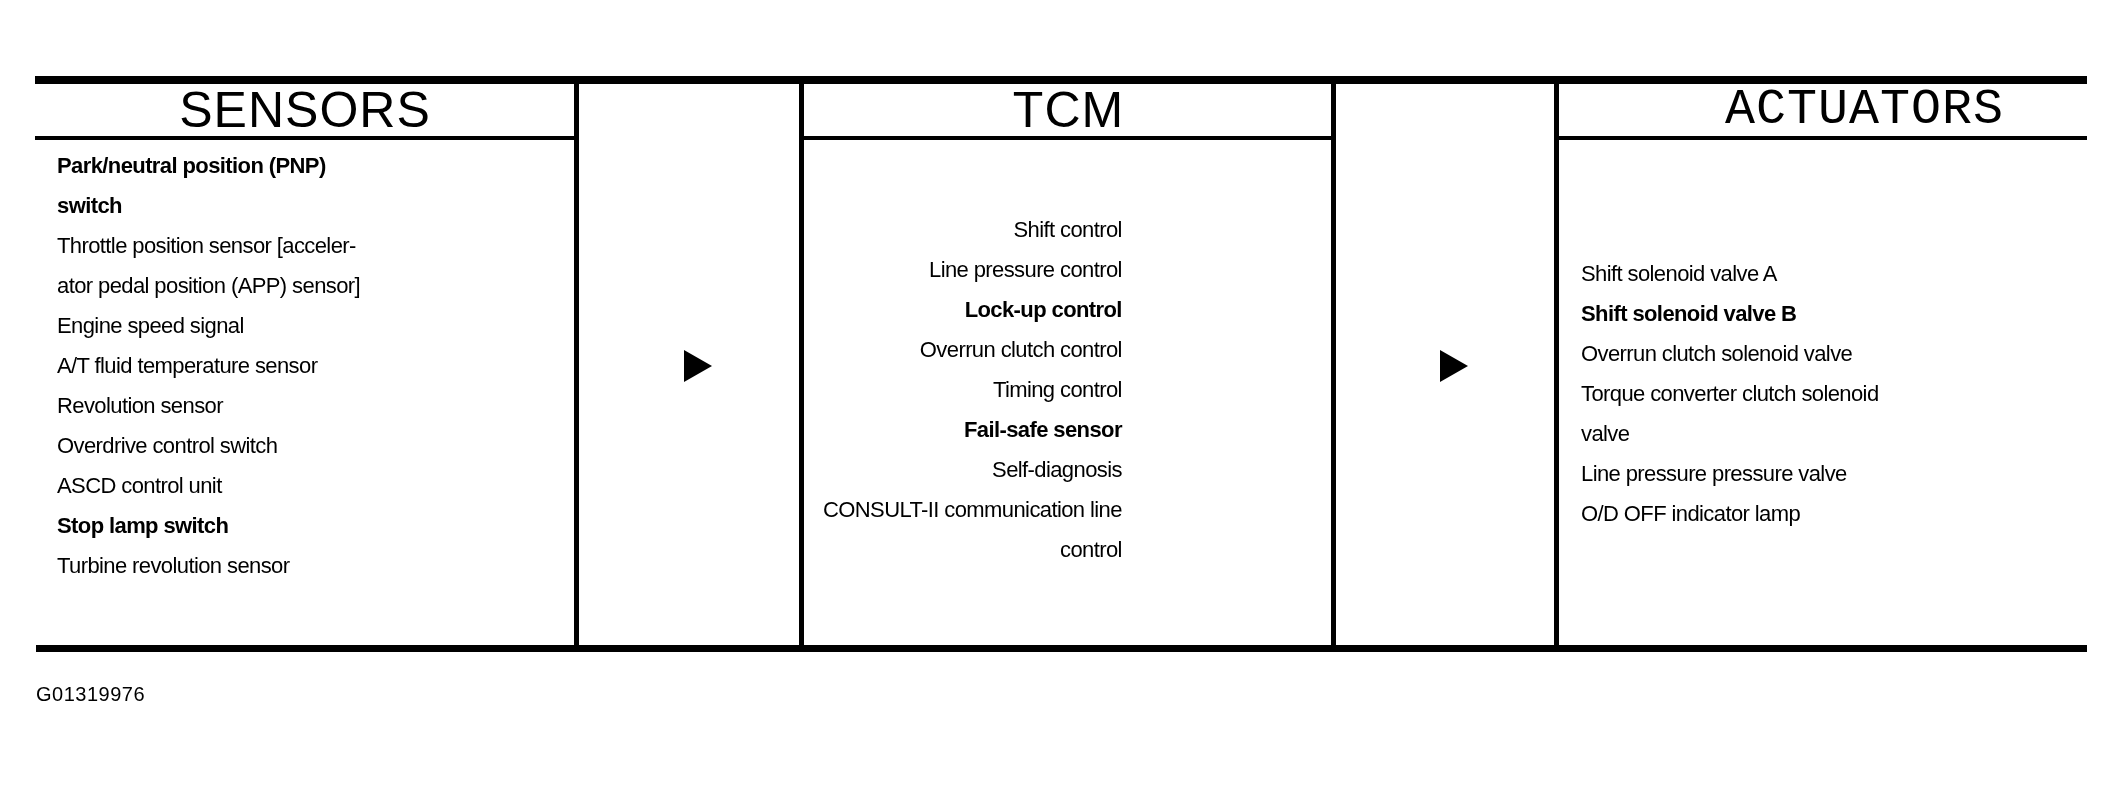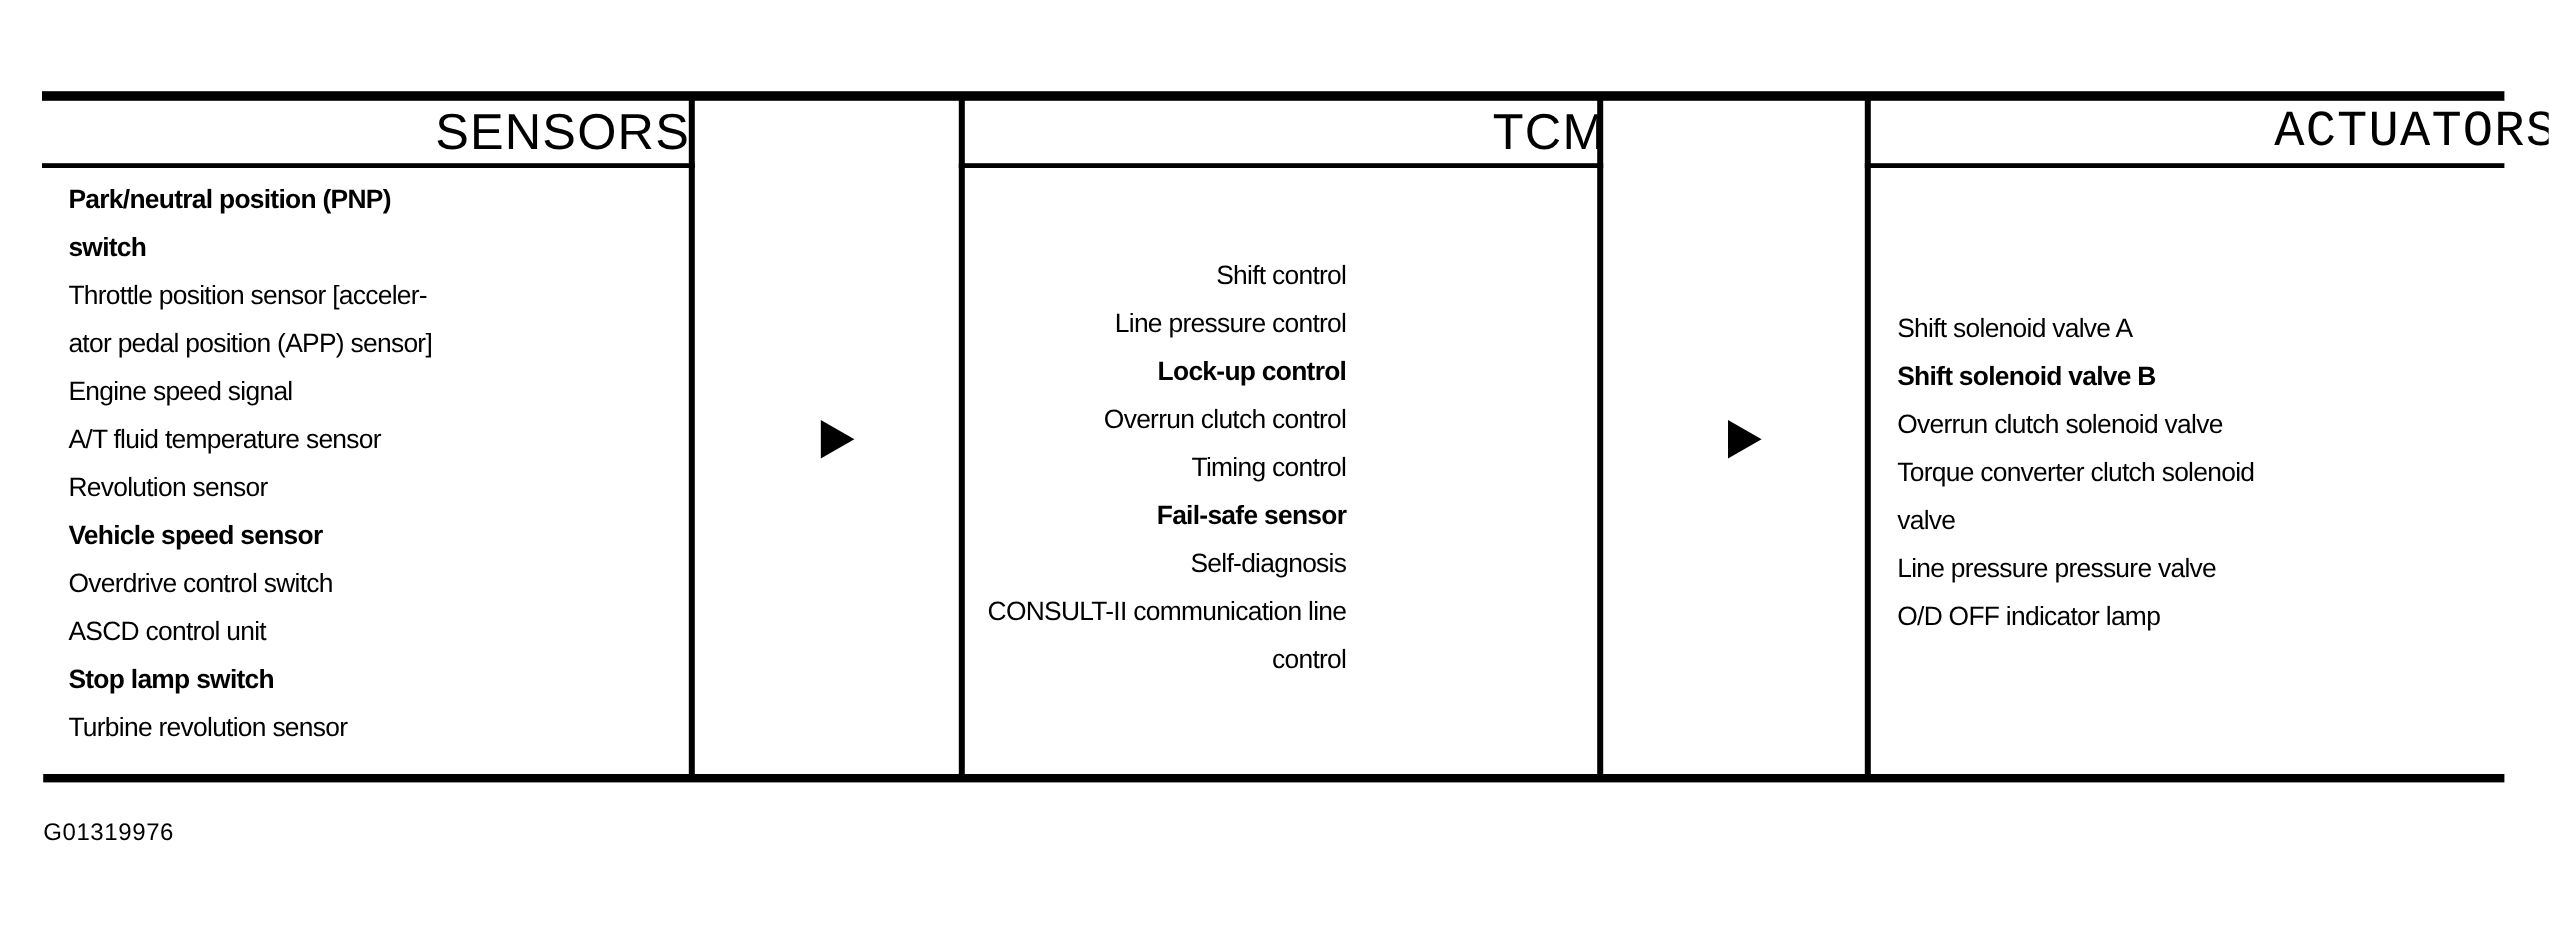--- a/index.html
+++ b/index.html
@@ -28,23 +28,23 @@
   .vline.v3 { left: 1331px; }
   .vline.v4 { left: 1554px; }
   .sep { top: 136px; height: 4px; }
   .sep.s1 { left: 35px;   width: 544px; }
   .sep.s2 { left: 799px;  width: 537px; }
   .sep.s3 { left: 1554px; width: 533px; }
   .colheader {
     position: absolute;
     top: 88px;
     height: 44px;
-    font-size: 42px;
+    font-size: 50px;
     line-height: 44px;
-    text-align: right;
+    text-align: center;
     letter-spacing: 1px;
     white-space: nowrap;
   }
   .colheader.h1 { left: 35px;   width: 540px; }
   .colheader.h2 { left: 799px;  width: 539px; }
   .colheader.h3 { left: 1598px; width: 533px; font-family: Liberation Mono, monospace; }
   .list {
     position: absolute;
     font-size: 22px;
     line-height: 40px;
@@ -97,21 +97,20 @@
   <div class="colheader h3">ACTUATORS</div>
 
   <div class="list sensors">
       <div class="row bold">Park/neutral position (PNP)</div>
       <div class="row bold">switch</div>
       <div class="row">Throttle position sensor [acceler-</div>
       <div class="row">ator pedal position (APP) sensor]</div>
       <div class="row">Engine speed signal</div>
       <div class="row">A/T fluid temperature sensor</div>
       <div class="row">Revolution sensor</div>
-      <div class="row bold">Vehicle speed sensor</div>
       <div class="row">Overdrive control switch</div>
       <div class="row">ASCD control unit</div>
       <div class="row bold">Stop lamp switch</div>
       <div class="row">Turbine revolution sensor</div>
     </div>
   <div class="list tcm">
       <div class="row">Shift control</div>
       <div class="row">Line pressure control</div>
       <div class="row bold">Lock-up control</div>
       <div class="row">Overrun clutch control</div>

